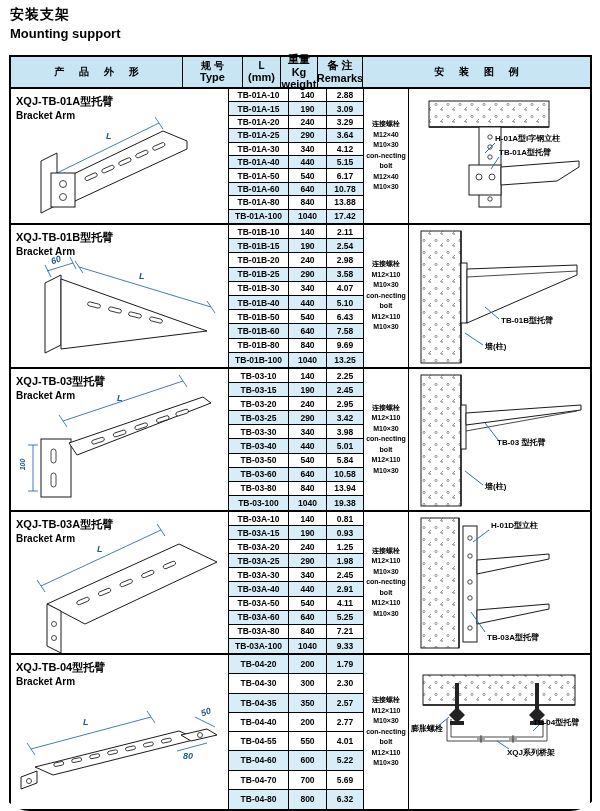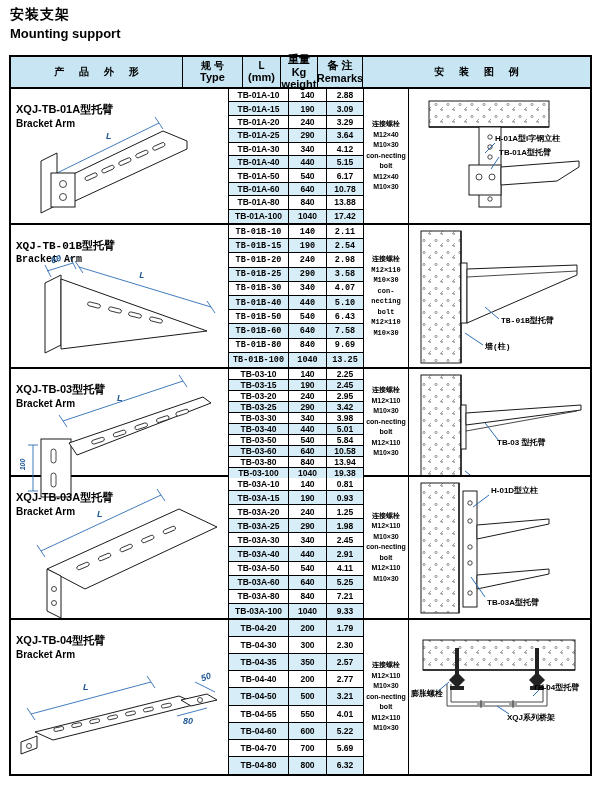--- a/index.html
+++ b/index.html
@@ -17,21 +17,21 @@
   .w-prod{width:172px;}
   .w-type{width:60px;align-items:center;}
   .w-len{width:38px;}
   .w-wt{width:37px;}
   .w-rem{width:45px;}
   .w-ill{flex:1;border-right:none;}
   .sp{letter-spacing:6px;text-indent:6px;font-size:10.5px;}
   .section{display:flex;border-bottom:2px solid #000;box-sizing:border-box;}
   .section:last-child{border-bottom:none;}
   .prod-cell{width:218px;border-right:1px solid #000;box-sizing:border-box;position:relative;}
-  .sec-title{position:absolute;left:5px;top:13px;z-index:2;}
+  .sec-title{position:absolute;left:5px;top:5px;z-index:2;}
   .sec-title .zh{font-size:11px;font-weight:bold;}
   .sec-title .en{font-size:10px;font-weight:bold;margin-top:1px;}
   .prod-cell svg{position:absolute;left:0;top:0;}
   .rows{width:135px;display:flex;flex-direction:column;box-sizing:border-box;}
   .trow{flex:1;display:flex;}
   .trow.alt{background:#d7edf8;}
   .tc{box-sizing:border-box;border-right:1px solid #000;border-bottom:1px solid #000;
       display:flex;align-items:center;justify-content:center;font-weight:bold;font-size:8.5px;}
   .trow:last-child .tc{border-bottom:none;}
   .tc.type{width:60px;}
@@ -197,21 +197,21 @@
           <circle class="slot" cx="83" cy="88" r="3"></circle>
           <polygon class="part" points="92,78 170,72 170,78 148,92 92,96"></polygon>
           <polyline class="lead" points="86,54 76,64"></polyline>
           <polyline class="lead" points="90,68 82,80"></polyline>
         </svg>
         <span class="ill-label" style="left:86px;top:44px;">H-01A型I字钢立柱</span>
         <span class="ill-label" style="left:90px;top:58px;">TB-01A型托臂</span>
       </div>
     </div>
 
-    <div class="section" style="height:144px;font-family:Liberation Mono, monospace;">
+    <div class="section" style="height:144px;">
       <div class="prod-cell">
         <div class="sec-title">
           <div class="zh">XQJ-TB-01B型托臂</div>
           <div class="en">Bracket Arm</div>
         </div>
         <span class="dim-label rot2" style="left:40px;top:30px;">60</span>
         <span class="dim-label" style="left:128px;top:46px;">L</span>
         <svg width="217" height="144" viewBox="0 0 217 144">
           <line class="dim" x1="36" y1="46" x2="62" y2="38"></line>
           <line class="dim" x1="34" y1="40" x2="40" y2="52"></line>
@@ -304,21 +304,21 @@
           <polygon class="part" points="58,44 168,40 168,50 58,98"></polygon>
           <line class="thin" x1="58" y1="52" x2="168" y2="46"></line>
           <polyline class="lead" points="90,94 76,82"></polyline>
           <polyline class="lead" points="74,120 56,108"></polyline>
         </svg>
         <span class="ill-label" style="left:92px;top:90px;">TB-01B型托臂</span>
         <span class="ill-label" style="left:76px;top:116px;">墙(柱)</span>
       </div>
     </div>
 
-    <div class="section" style="height:108px;">
+    <div class="section" style="height:143px;">
       <div class="prod-cell">
         <div class="sec-title">
           <div class="zh">XQJ-TB-03型托臂</div>
           <div class="en">Bracket Arm</div>
         </div>
         <span class="dim-label" style="left:106px;top:24px;">L</span>
         <span class="dim-label rot" style="left:6px;top:92px;font-size:7px;">100</span>
         <svg width="217" height="143" viewBox="0 0 217 143">
           <line class="dim" x1="52" y1="52" x2="172" y2="12"></line>
           <line class="dim" x1="48" y1="46" x2="56" y2="58"></line>
@@ -574,25 +574,20 @@
           </div>
           <div class="trow alt">
             <div class="tc type">TB-04-35</div>
             <div class="tc len">350</div>
             <div class="tc wt">2.57</div>
           </div>
           <div class="trow">
             <div class="tc type">TB-04-40</div>
             <div class="tc len">200</div>
             <div class="tc wt">2.77</div>
-          </div>
-          <div class="trow alt">
-            <div class="tc type">TB-04-50</div>
-            <div class="tc len">500</div>
-            <div class="tc wt">3.21</div>
           </div>
           <div class="trow">
             <div class="tc type">TB-04-55</div>
             <div class="tc len">550</div>
             <div class="tc wt">4.01</div>
           </div>
           <div class="trow alt">
             <div class="tc type">TB-04-60</div>
             <div class="tc len">600</div>
             <div class="tc wt">5.22</div>

